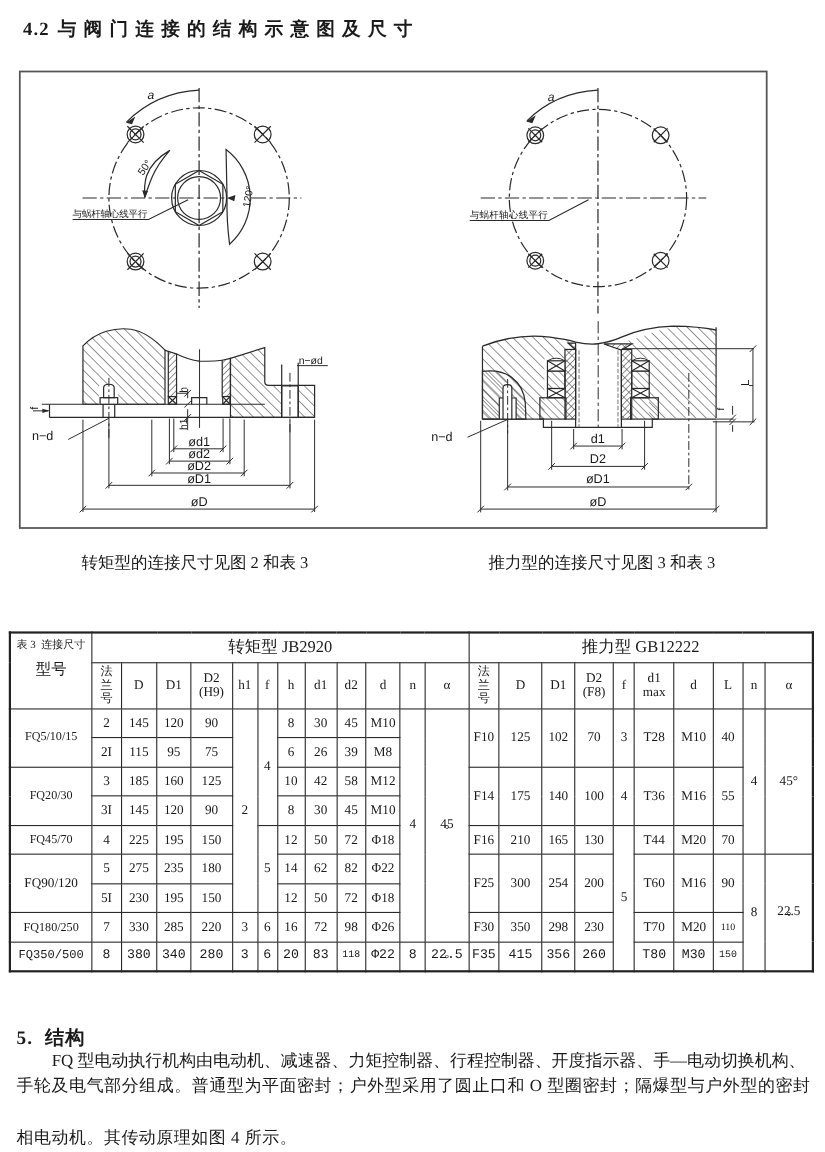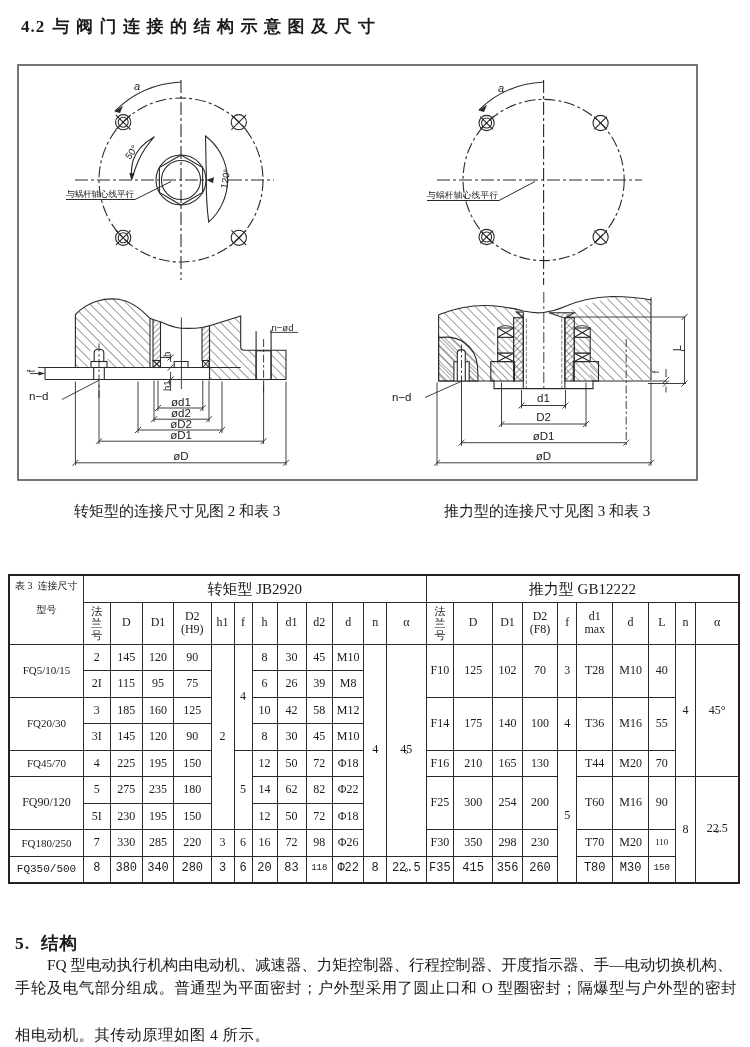--- a/index.html
+++ b/index.html
@@ -254,21 +254,21 @@
       <col style="width:35.2px">
       <col style="width:19.2px">
       <col style="width:35.8px">
       <col style="width:35.9px">
       <col style="width:26.6px">
       <col style="width:20.6px">
       <col style="width:43.4px">
 </colgroup>
 <tbody>
       <tr style="height:27px;">
-<td rowspan="2" style="font-size:10px;margin-top:20px;">型号</td>
+<td rowspan="2" style="font-size:14px;margin-top:20px;">型号</td>
 <td colspan="12" style="font-size:15px;">转矩型 JB2920</td>
 <td colspan="10" style="font-size:15px;">推力型 GB12222</td>
 </tr>
 <tr style="height:42px;">
 <td class="vx">法<br>兰<br>号</td>
         <td>D</td>
         <td>D1</td>
         <td>D2<br>(H9)</td>
         <td>h1</td>
         <td>f</td>

